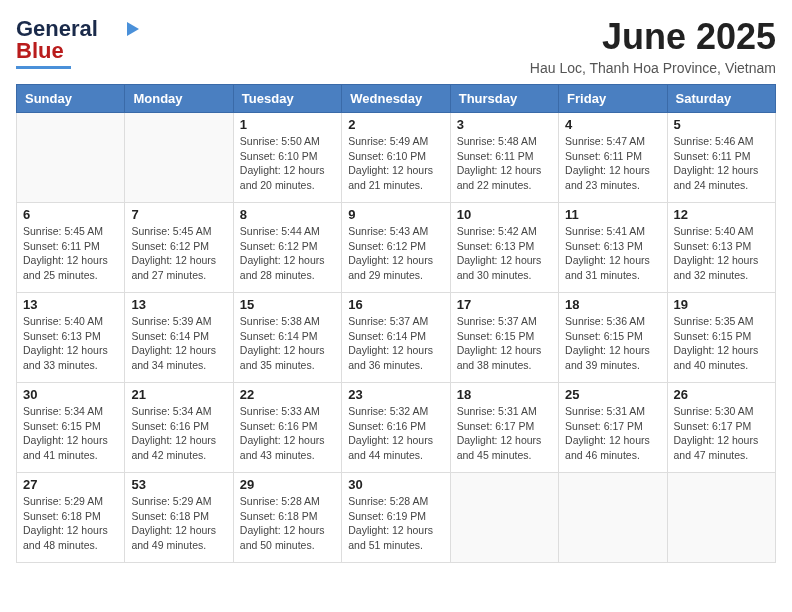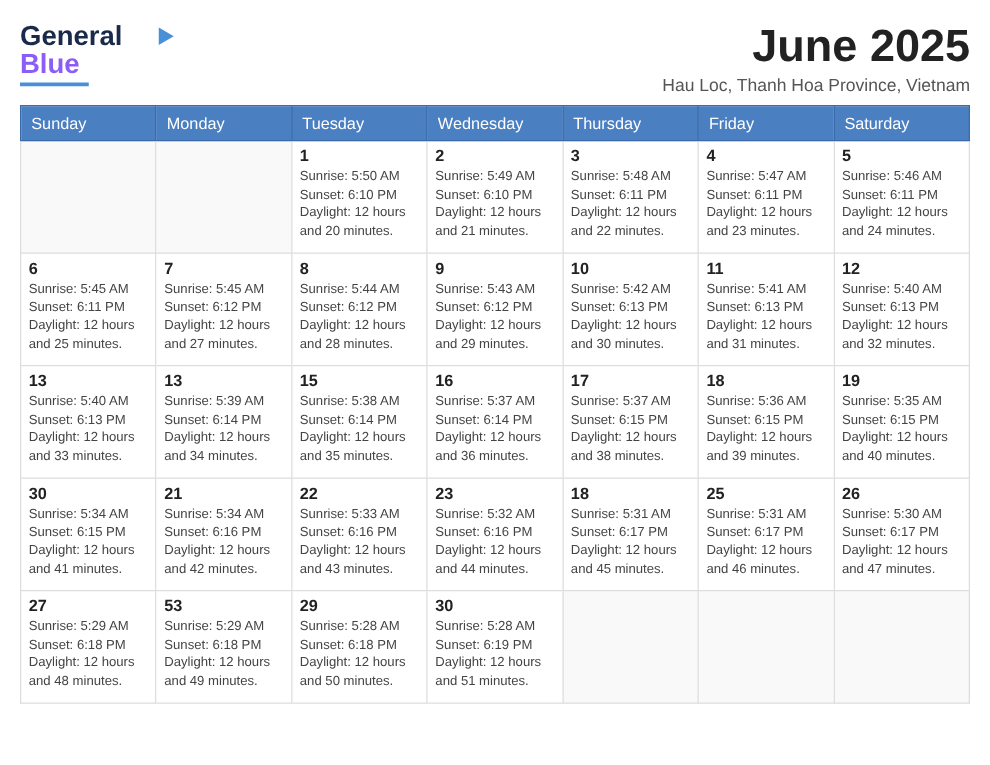--- a/index.html
+++ b/index.html
@@ -36,21 +36,21 @@
     }
     .calendar {
       width: 100%;
       border-collapse: collapse;
       border: 1px solid #ccc;
     }
     .calendar th {
       background: #4a7fc1;
       color: #fff;
       font-size: 13px;
-      font-weight: normal;
+      font-weight: bold;
       padding: 6px 8px;
       text-align: left;
       border: 1px solid #3a6aa8;
     }
     .calendar td {
       vertical-align: top;
       border: 1px solid #ddd;
       padding: 4px 6px;
       width: calc(100% / 7);
       min-height: 80px;
@@ -81,21 +81,21 @@
 
 <div class="header">
   <div class="logo">
     <div style="display:flex;align-items:center;gap:19px;">
       <span style="font-size:22px;font-weight:bold;color:#1a2a4a;">General</span>
       <svg width="22" height="22" viewBox="0 0 22 22" style="margin-left:2px;">
         <polygon points="8,4 20,11 8,18" fill="#4a90d9"></polygon>
       </svg>
     </div>
     <div style="display:flex;align-items:center;margin-top:-4px;">
-      <span style="font-size:22px;font-weight:bold;color:#8b5cf6;">Blue</span>
+      <span style="font-size:22px;font-weight:bold;color:#b91c1c;">Blue</span>
     </div>
     <div style="width:55px;height:3px;background:#4a90d9;margin-top:2px;"></div>
   </div>
   <div class="title-block">
     <div class="main-title">June 2025</div>
     <div class="subtitle">Hau Loc, Thanh Hoa Province, Vietnam</div>
   </div>
 </div>
 
 <table class="calendar">

